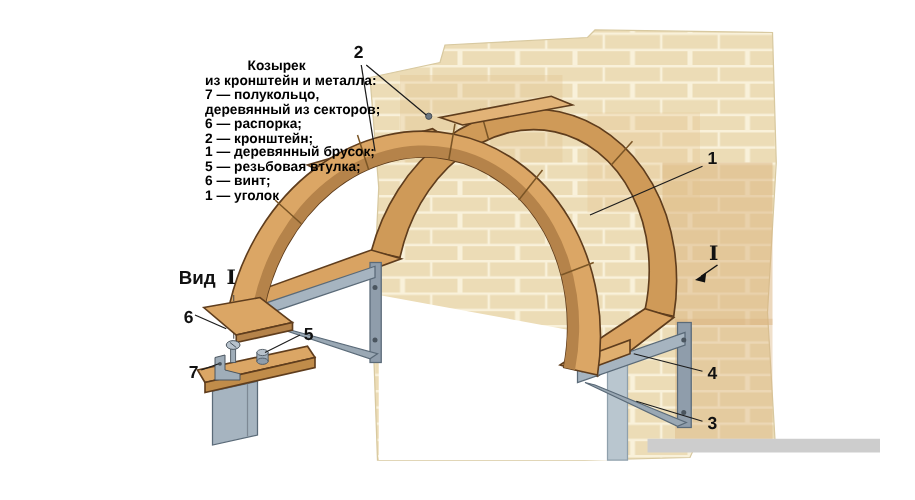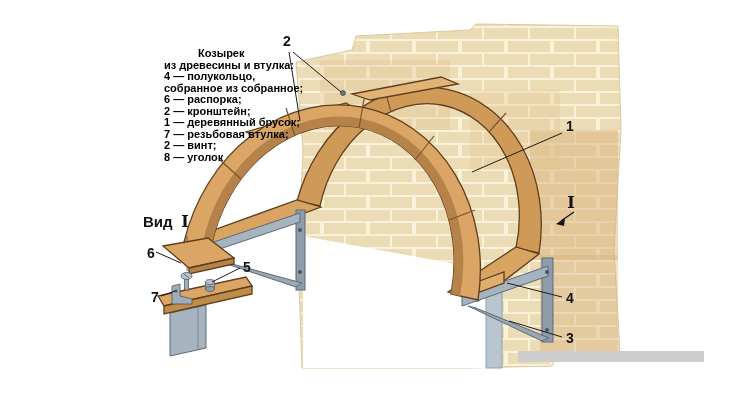--- a/index.html
+++ b/index.html
@@ -127,24 +127,24 @@
     <text class="mark" x="571" y="208">I</text>
     <path d="M574,212 L561,221" stroke="#111" stroke-width="1.2" fill="none"></path>
     <polygon points="556,224 565,218 564,226" fill="#111"></polygon>
 
     <text class="vlabel" x="143" y="227">Вид</text>
     <text class="mark" x="185" y="227">I</text>
   </svg>
 
   <div class="legend">
     <div class="lg-title">Козырек</div>
-    <div>из древесины и втулка:</div>
-    <div>4 — полукольцо,</div>
-    <div>собранное из собранное;</div>
+    <div>из кронштейн и металла:</div>
+    <div>7 — полукольцо,</div>
+    <div>деревянный из секторов;</div>
     <div>6 — распорка;</div>
     <div>2 — кронштейн;</div>
     <div>1 — деревянный брусок;</div>
-    <div>7 — резьбовая втулка;</div>
-    <div>2 — винт;</div>
-    <div>8 — уголок</div>
+    <div>5 — резьбовая втулка;</div>
+    <div>6 — винт;</div>
+    <div>1 — уголок</div>
   </div>
 
 </div>
 
 </body></html>

